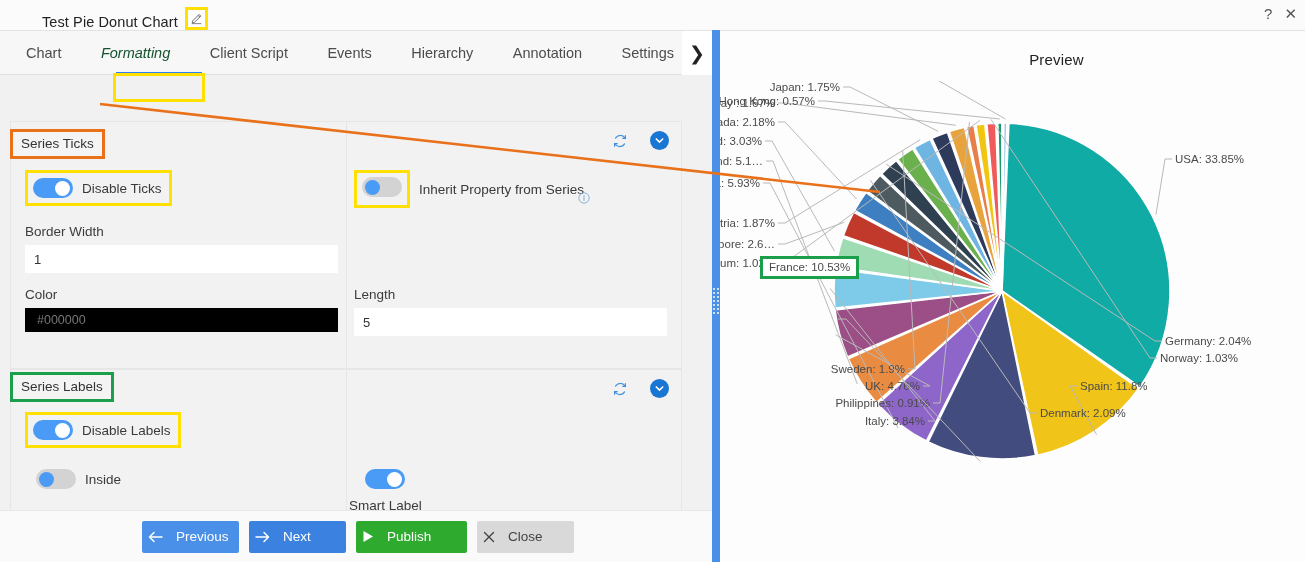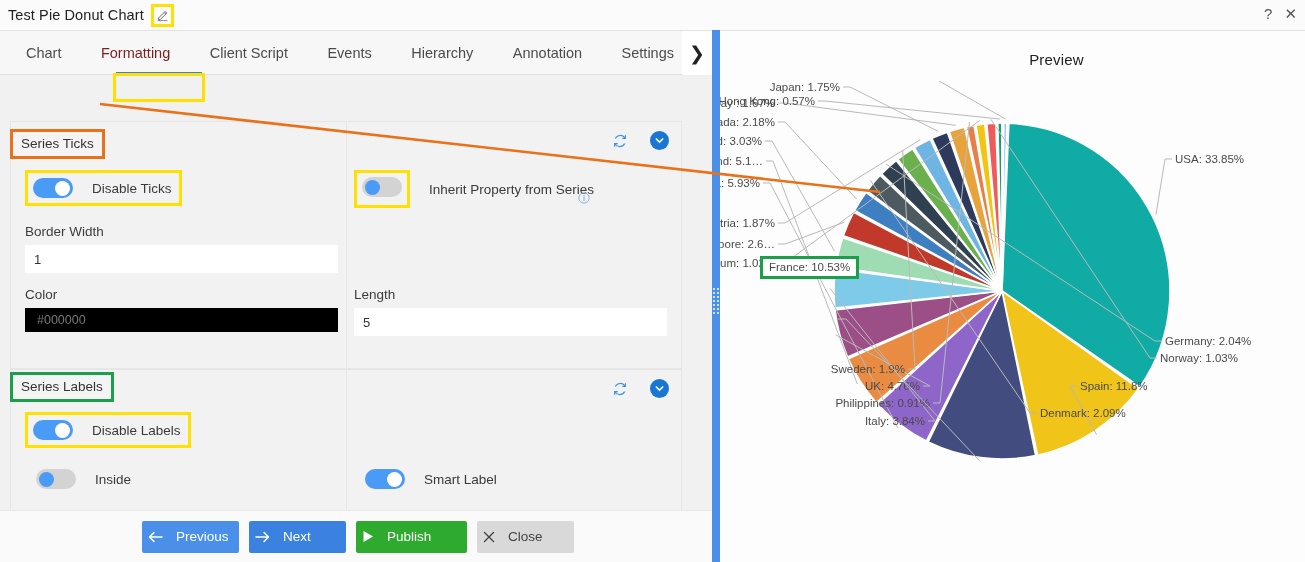--- a/index.html
+++ b/index.html
@@ -10,21 +10,21 @@
     background:#ffffff;
     color:#333;
     overflow:hidden;
     position:relative;
   }
 
   
   .titlebar {
     position:absolute; left:0; top:0; width:1305px; height:30px;
     background:#fbfbfb;
-    display:flex; align-items:center;
+    display:flex; align-items:flex-end;padding-left:34px;
   }
   .title-text {
     font-size:14.5px; color:#222; margin-left:8px; letter-spacing:.1px;
   }
   .edit-box {
     margin-left:7px; width:23px; height:23px;
     border:3px solid #FFE000; background:#fff;
     display:flex; align-items:center; justify-content:center;
   }
   .edit-icon { width:13px; height:13px; display:block; }
@@ -42,21 +42,21 @@
   }
   .tabstrip {
     position:relative; height:44px; background:#f7f7f7;
     border-bottom:1px solid #e0e0e0;
     display:flex; align-items:center;
   }
   .tab {
     font-size:14.5px; color:#4c4c4c; padding:0 10px; height:44px;
     display:flex; align-items:center; cursor:pointer; white-space:nowrap;
   }
-  .tab.active { color:#7f1d1d; }
+  .tab.active { color:#14532d;font-style:italic; }
   .tab-hl {
     position:absolute; left:113px; top:42px; width:92px; height:29px;
     border:3px solid #FFE000; pointer-events:none;
   }
   .tab-underline {
     position:absolute; left:116px; top:41px; width:86px; height:2px;
     background:#2d7ff9;
   }
   .tab-more {
     position:absolute; right:0; top:0; width:30px; height:44px;
@@ -93,21 +93,21 @@
   .lbl { font-size:13.5px; color:#3a3a3a; }
 
   
   .toggle { width:40px; height:20px; border-radius:10px; position:relative;
             cursor:pointer; flex:none; }
   .toggle.on  { background:#4a9bf5; }
   .toggle.off { background:#d3d3d3; }
   .knob { position:absolute; top:2.5px; width:15px; height:15px; border-radius:50%; }
   .toggle.on  .knob { right:3px; background:#ffffff; }
   .toggle.off .knob { left:3px;  background:#4a9bf5; }
-  .tg-row { display:flex; align-items:center; gap:19px; }
+  .tg-row { display:flex; align-items:center; gap:9px; }
   .hl-yellow { border:3px solid #FFE000; padding:5px 7px 5px 5px; }
 
   .field-label { font-size:13.5px; color:#3c3c3c; margin-bottom:6px; }
   .text-input {
     width:313px; height:28px; background:#fff; border:none; outline:none;
     font-size:13px; color:#333; padding:0 9px;
     font-family:"Liberation Sans", sans-serif;
   }
   .color-input {
     width:313px; height:24px; background:#000; border:none; outline:none;
@@ -317,21 +317,21 @@
       </div>
     </div>
 
     <div class="row tg-row" style="left:25px; top:99px;">
       <span class="toggle off">
           <span class="knob"></span>
         </span>
       <span class="lbl">Inside</span>
     </div>
 
-    <div class="row tg-row" style="left:354px; top:99px;">
+    <div class="row tg-row" style="left:338px; top:99px;flex-direction:column;">
       <span class="toggle on">
           <span class="knob"></span>
         </span>
       <span class="lbl">Smart Label</span>
     </div>
 
     <div class="row" style="left:25px; top:150px;">
       <span class="lbl">Color</span>
     </div>
     <div class="row" style="left:353px; top:150px;">

